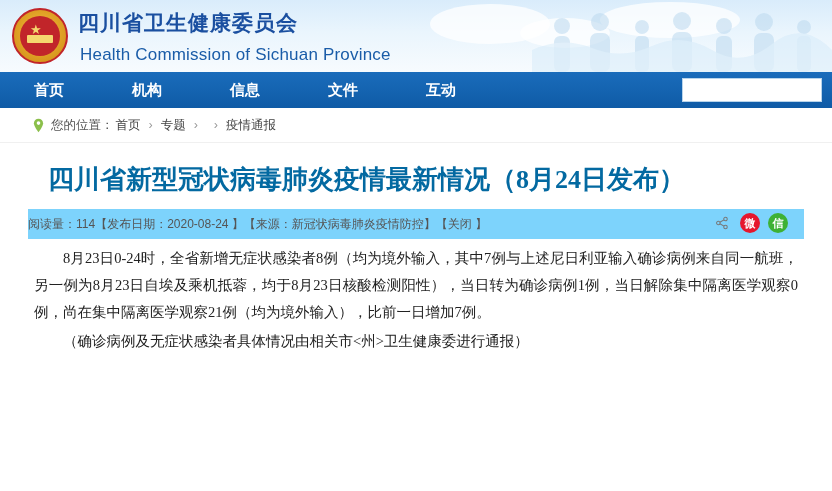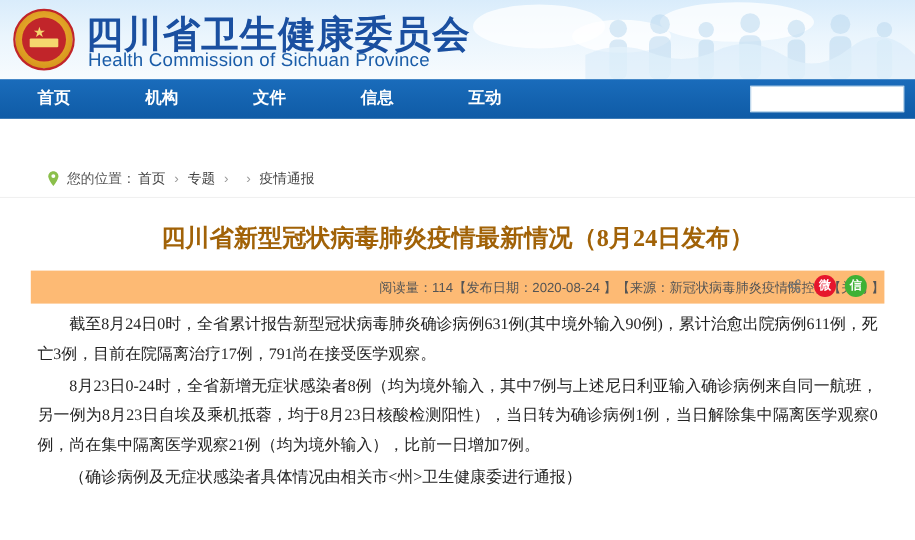--- a/index.html
+++ b/index.html
@@ -81,21 +81,21 @@
     left: 15px; top: 27px;
     width: 26px; height: 8px;
     background: #f5d76e;
     border-radius: 1px;
   }
 
   .site-title-cn {
     position: absolute;
     left: 78px;
     top: 9px;
-    font-size: 34px;
+    font-size: 21px;
     font-weight: bold;
     letter-spacing: 1px;
     color: #1a4fa0;
     font-family: "Liberation Serif", serif;
     white-space: nowrap;
   }
   .site-title-en {
     position: absolute;
     left: 80px;
     top: 45px;
@@ -149,59 +149,58 @@
     background: transparent;
   }
 
   
   .breadcrumb {
     position: relative;
     height: 34px;
     background: #ffffff;
     display: flex;
     align-items: center;
-    padding-left: 42px;
+    padding-left: 32px;
     font-size: 12.5px;
     color: #555;
     border-bottom: 1px solid #f0f0f0;
-    margin-top: 37px;
   }
   .bc-pin {
     width: 13px; height: 15px;
     margin-right: 6px;
     position: relative;
     display: inline-block;
   }
   .bc-label { color: #555; margin-right: 2px; }
   .bc-link { color: #444; cursor: pointer; }
   .bc-sep { color: #999; padding: 0 8px; }
 
   
   .article {
     position: relative;
     margin: 0 28px;
     background: #ffffff;
     padding-top: 14px;
   }
   .article-title {
-    text-align: center;
-    font-size: 22px;
+    text-align: left;
+    font-size: 26px;
     font-weight: bold;
-    color: #a16207;
+    color: #0369a1;
     font-family: "Liberation Serif", serif;
     line-height: 30px;
     padding: 8px 20px 14px 20px;
   }
   .meta-bar {
     position: relative;
     height: 30px;
-    background: #fdba74;
-    display: flex;
-    align-items: center;
-    justify-content: flex-end;
+    background: #7dd3fc;
+    display: flex;
+    align-items: center;
+    justify-content: flex-start;
     font-size: 12px;
     color: #555;
     margin: 0 0 6px 0;
   }
   .meta-text { white-space: nowrap; }
   .meta-close { color: #555; cursor: pointer; }
   .meta-icons {
     position: absolute;
     right: 16px;
     top: 4px;
@@ -272,22 +271,22 @@
       <div class="gate"></div>
     </div>
 
     <div class="site-title-cn">四川省卫生健康委员会</div>
     <div class="site-title-en">Health Commission of Sichuan Province</div>
   </div>
 
   <div class="nav">
     <div class="nav-item">首页</div>
     <div class="nav-item">机构</div>
+    <div class="nav-item">信息</div>
     <div class="nav-item">文件</div>
-    <div class="nav-item">信息</div>
     <div class="nav-item">互动</div>
 
     <div class="nav-search">
       <input type="text" placeholder="" style="">
 
     </div>
   </div>
 
   <div class="breadcrumb">
     <span class="bc-pin">
@@ -327,20 +326,19 @@
         <div class="ic ic-weibo">
           <span>微</span>
         </div>
         <div class="ic ic-wechat">
           <span>信</span>
         </div>
       </div>
     </div>
 
     <div class="body-text">
-      <p>截至8月24日0时，全省累计报告新型冠状病毒肺炎确诊病例631例(其中境外输入90例)，累计治愈出院病例611例，死亡3例，目前在院隔离治疗17例，791尚在接受医学观察。</p>
       <p>8月23日0-24时，全省新增无症状感染者8例（均为境外输入，其中7例与上述尼日利亚输入确诊病例来自同一航班，另一例为8月23日自埃及乘机抵蓉，均于8月23日核酸检测阳性），当日转为确诊病例1例，当日解除集中隔离医学观察0例，尚在集中隔离医学观察21例（均为境外输入），比前一日增加7例。</p>
       <p>（确诊病例及无症状感染者具体情况由相关市&lt;州&gt;卫生健康委进行通报）</p>
 
     </div>
   </div>
 
 </div>
 
 </body></html>

